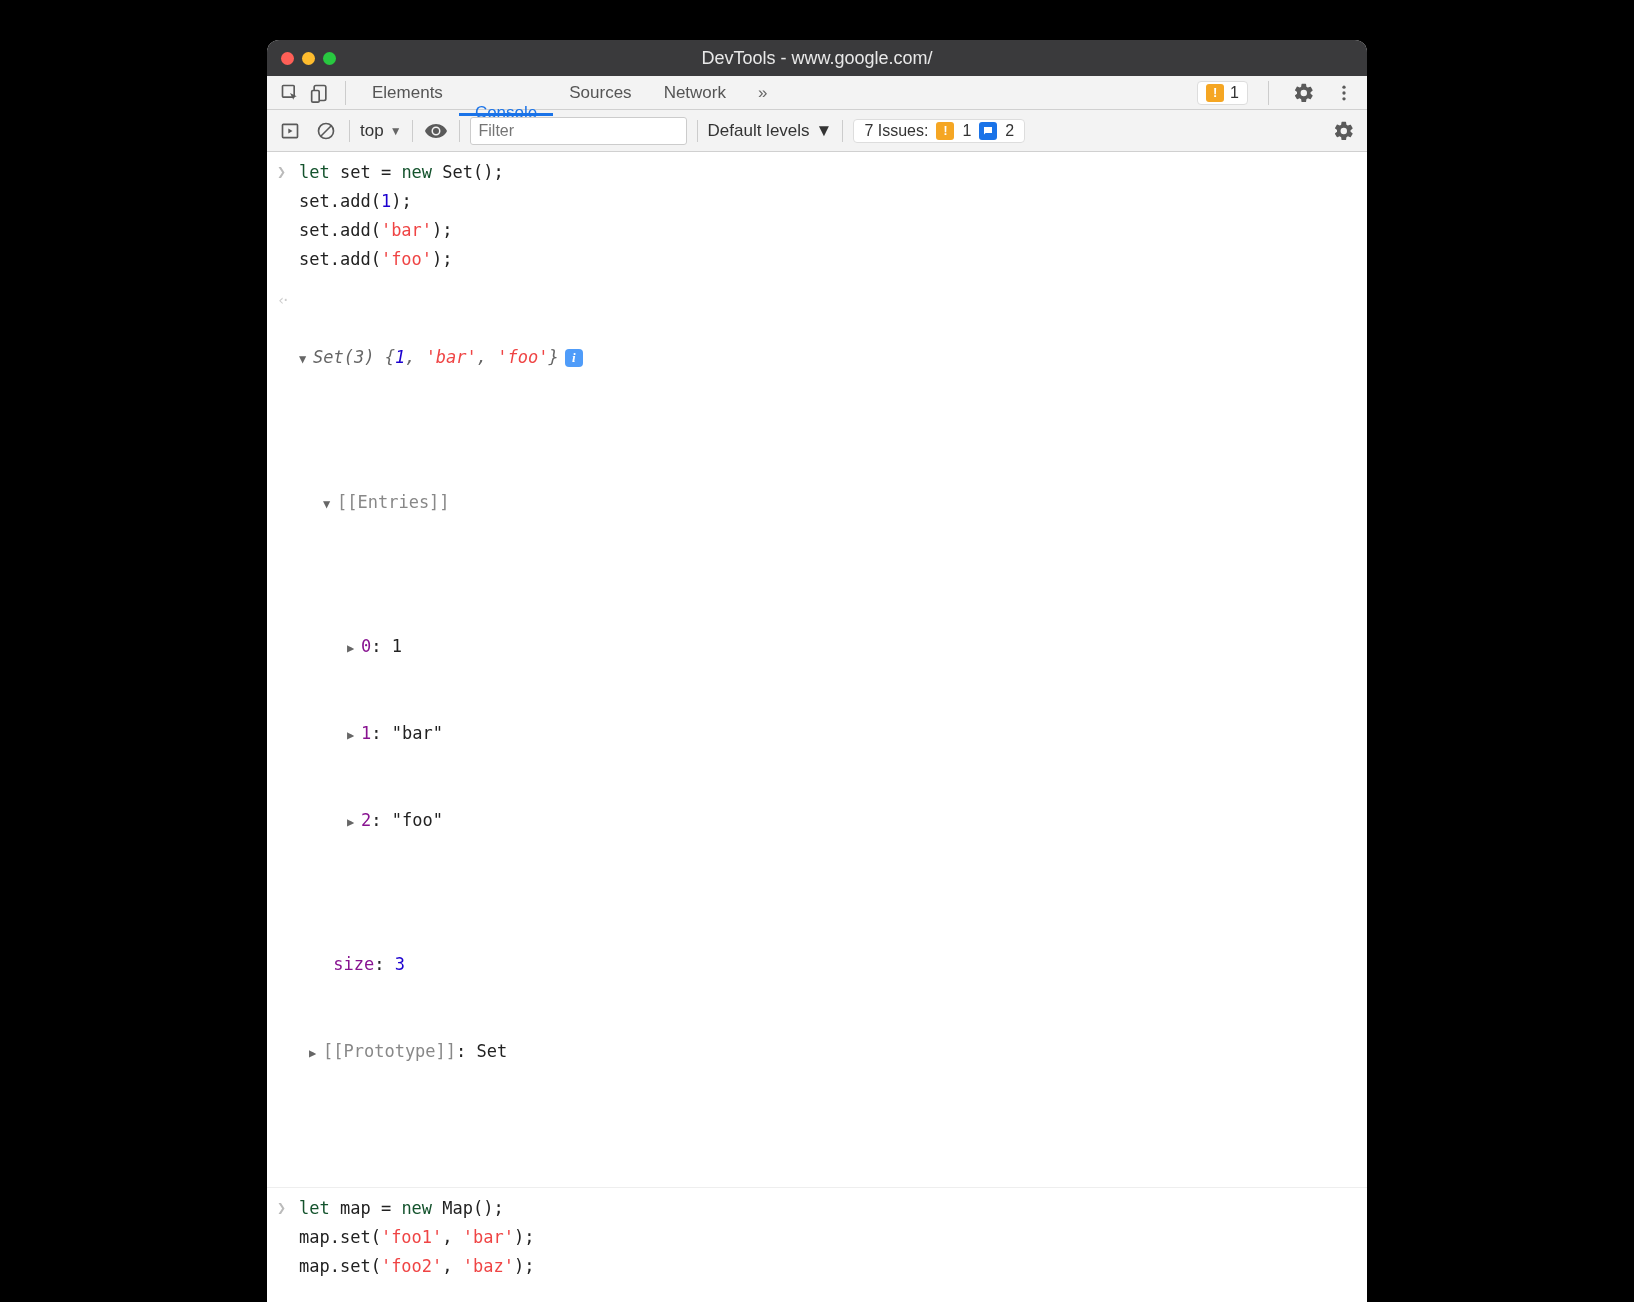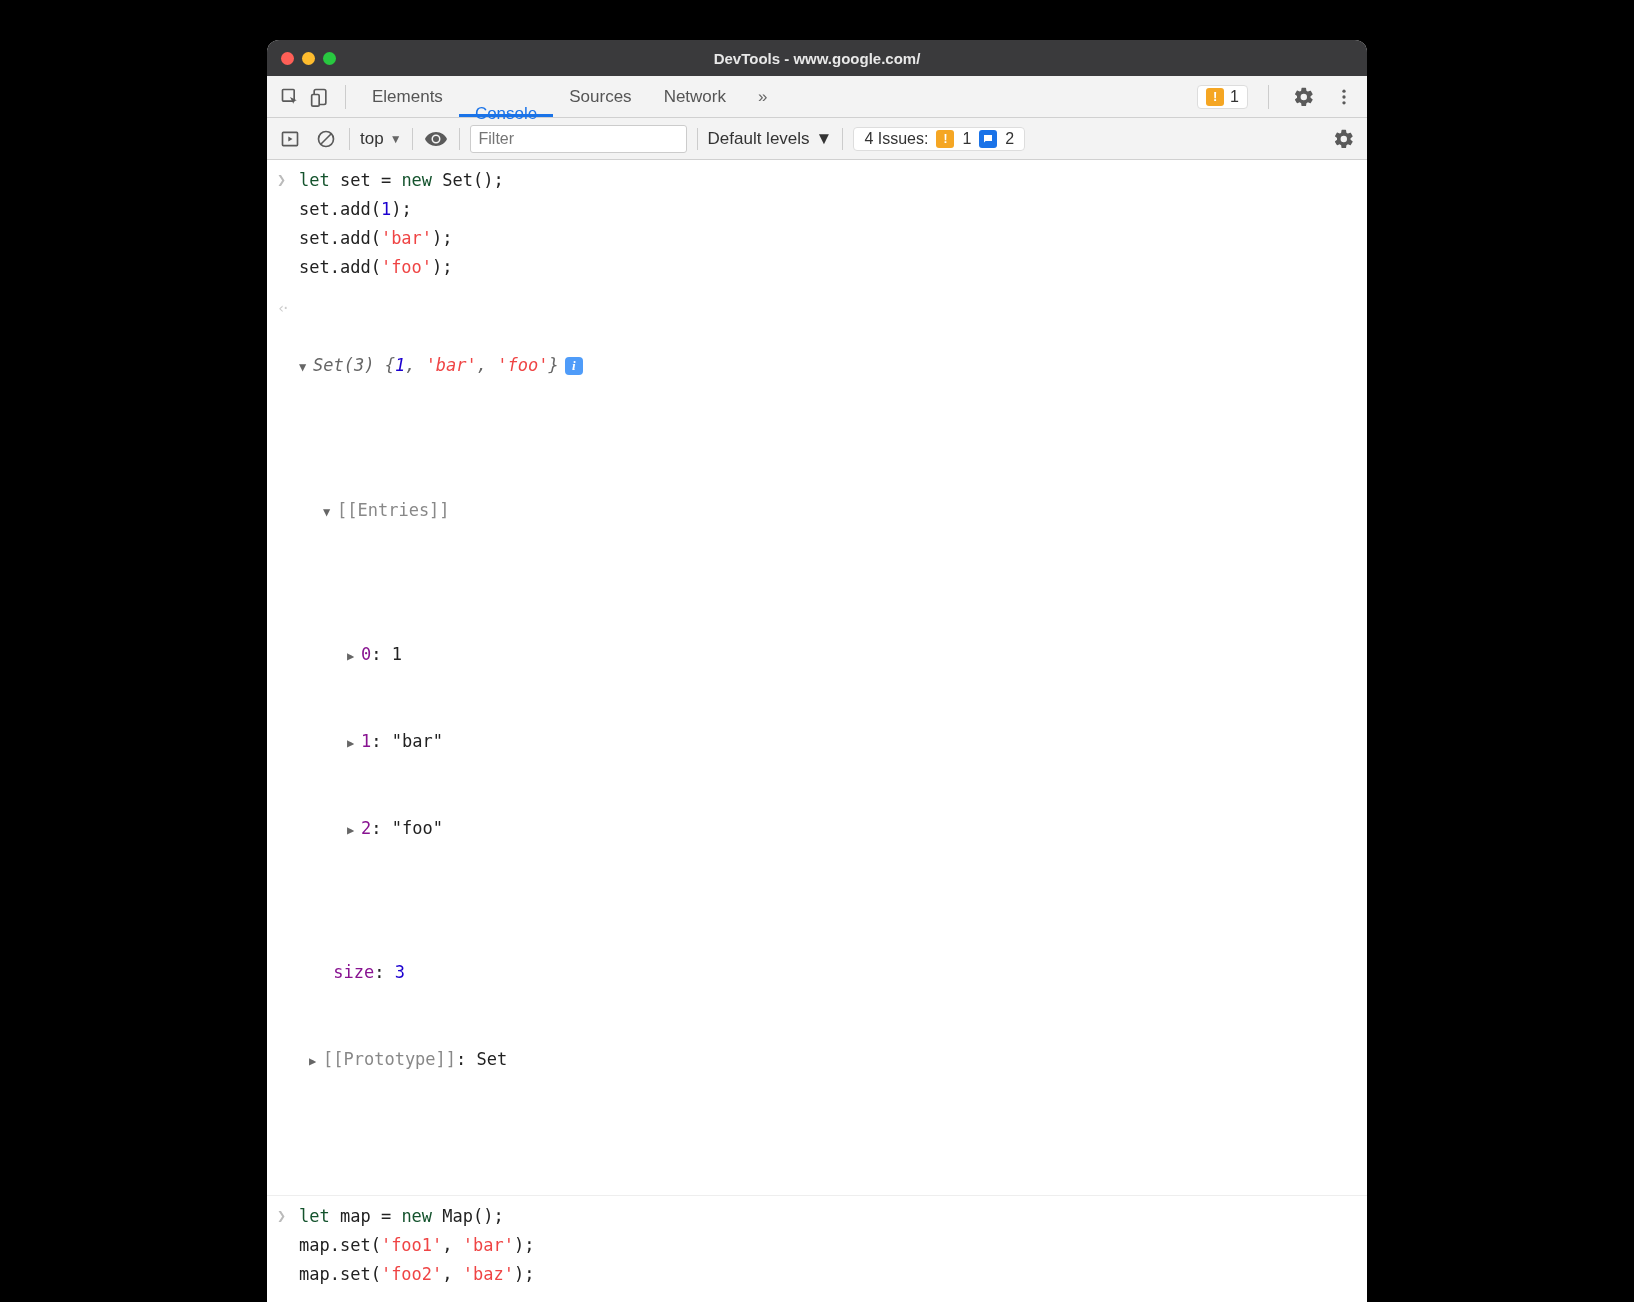--- a/index.html
+++ b/index.html
@@ -26,29 +26,29 @@
     padding: 0 14px;
     position: relative;
   }
   .traffic { display: flex; gap: 8px; }
   .dot { width: 13px; height: 13px; border-radius: 50%; }
   .dot.red { background: #ff5f57; }
   .dot.yellow { background: #febc2e; }
   .dot.green { background: #28c840; }
   .title {
     position: absolute; left: 0; right: 0; text-align: center;
-    color: #e8e8e8; font-size: 15px; font-weight: 700;
+    color: #e8e8e8; font-size: 18px; font-weight: 400;
     pointer-events: none;
   }
 
   .tabbar {
     display: flex; align-items: center;
     border-bottom: 1px solid #d0d0d0;
     background: #f3f3f3;
-    height: 42px;
+    height: 34px;
     padding: 0 8px;
   }
   .tabbar .iconbtn {
     width: 30px; height: 30px; display:flex; align-items:center; justify-content:center;
     color:#5a5a5a; cursor:pointer;
   }
   .tabbar .divider { width:1px; height:24px; background:#ccc; margin:0 10px; }
   .tabs { display:flex; align-items:stretch; height:100%; }
   .tab {
     padding: 0 16px; display:flex; align-items:center;
@@ -217,21 +217,21 @@
     </div>
     <div class="vline"></div>
     <input class="filter" placeholder="Filter" style="">
     <div class="vline"></div>
     <div class="levels">
       <span>Default levels</span>
       <span class="tri">▼</span>
     </div>
     <div class="vline"></div>
     <div class="issues">
-      <span>4 Issues:</span>
+      <span>7 Issues:</span>
       <span class="ic warn">!</span>
       <span>1</span>
       <span class="ic info">
         <svg width="12" height="12" viewBox="0 0 24 24" fill="#fff">
             <path d="M4 4h16v12H7l-3 3V4z"></path>
           </svg>
       </span>
       <span>2</span>
     </div>
     <div class="right">

